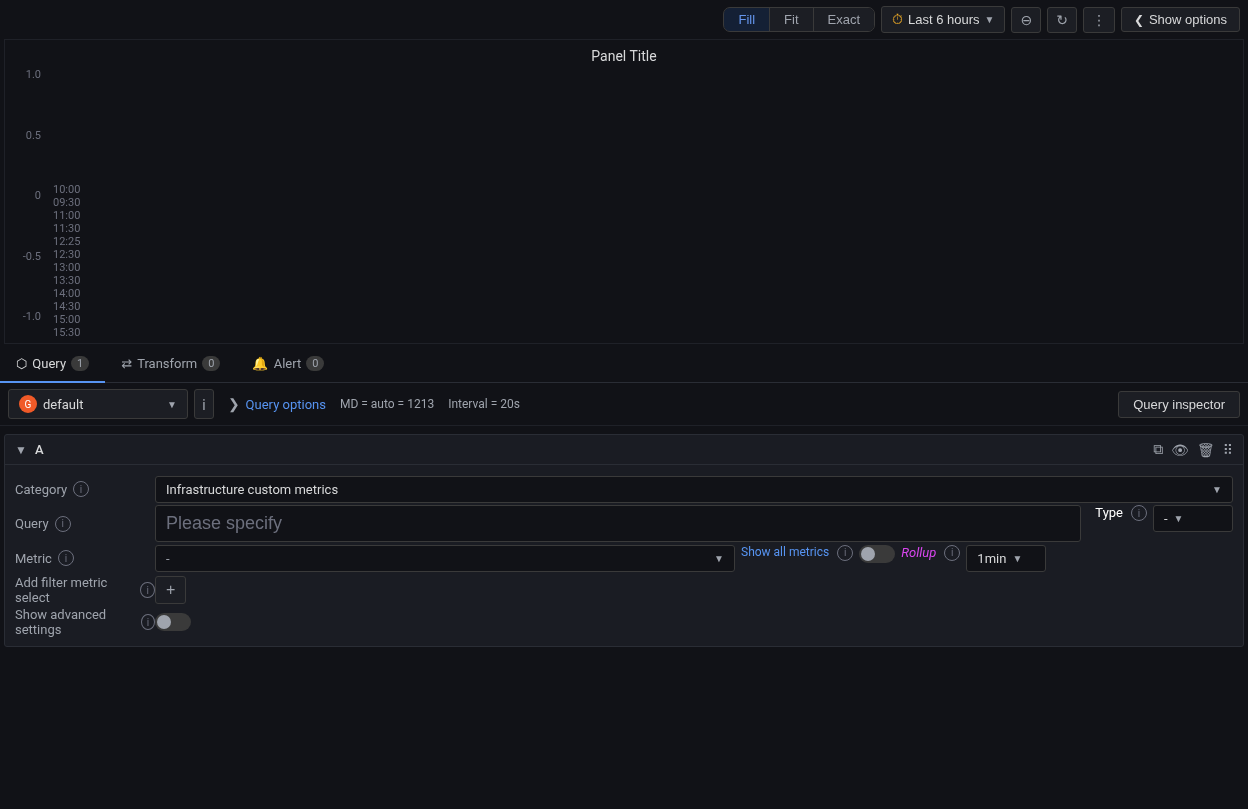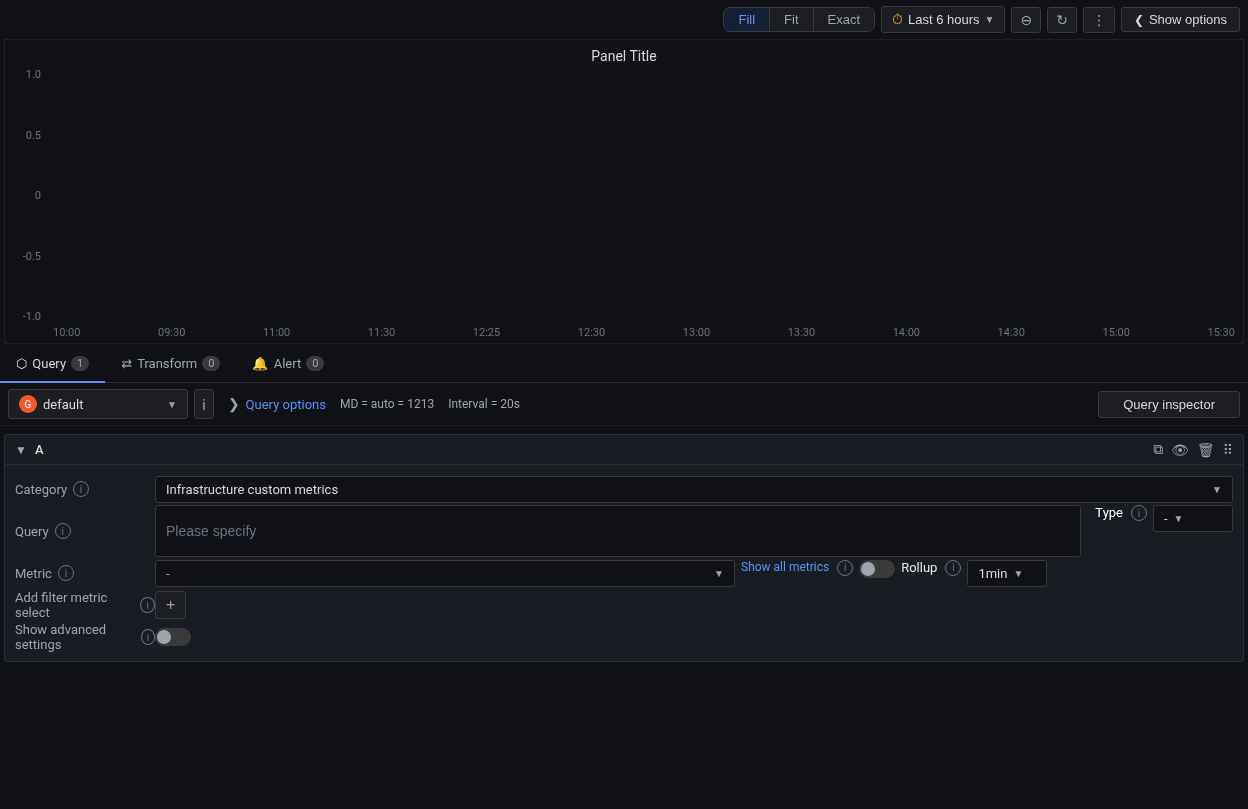--- a/index.html
+++ b/index.html
@@ -116,20 +116,21 @@
     .chart-x-labels {
       position: absolute;
       bottom: 0;
       left: 40px;
       right: 0;
       display: flex;
       justify-content: space-between;
       color: #6c6f7d;
       font-size: 11px;
       padding: 4px 8px;
+      flex-direction: column;
     }
     .chart-grid {
       position: absolute;
       top: 28px;
       left: 40px;
       right: 0;
       bottom: 20px;
     }
     .no-data {
       position: absolute;
@@ -232,21 +233,21 @@
     }
     .query-meta {
       color: #9fa4ad;
       font-size: 12px;
     }
     .query-inspector-btn {
       background: #1c1e24;
       border: 1px solid #3a3a3a;
       border-radius: 3px;
       color: #d8d9da;
-      padding: 5px 24px;
+      padding: 5px 14px;
       cursor: pointer;
       font-size: 13px;
     }
 
     .info-icon {
       display: inline-flex;
       align-items: center;
       justify-content: center;
       width: 16px;
       height: 16px;
@@ -333,22 +334,22 @@
       align-items: center;
       justify-content: space-between;
       font-size: 13px;
     }
     .input-full {
       flex: 1;
       background: #111217;
       border: 1px solid #3a3a3a;
       border-radius: 3px;
       color: #6c6f7d;
-      padding: 17px 10px;
-      font-size: 14px;
+      padding: 7px 10px;
+      font-size: 18px;
       outline: none;
     }
     .input-full::placeholder { color: #6c6f7d; }
 
     .type-label {
       color: #ffffff;
       font-size: 13px;
       margin-left: 8px;
     }
     .select-small {
@@ -398,22 +399,23 @@
       width: 14px;
       height: 14px;
       background: #9fa4ad;
       border-radius: 50%;
       position: absolute;
       top: 2px;
       left: 2px;
       transition: left 0.15s;
     }
     .rollup-label {
-      color: #e5e5e5;
-      font-size: 13px;
+      color: #d946ef;
+      font-size: 13px;
+      font-style: italic;
     }
     .select-small-right {
       background: #111217;
       border: 1px solid #3a3a3a;
       border-radius: 3px;
       color: #d8d9da;
       padding: 5px 10px;
       cursor: pointer;
       display: flex;
       align-items: center;

